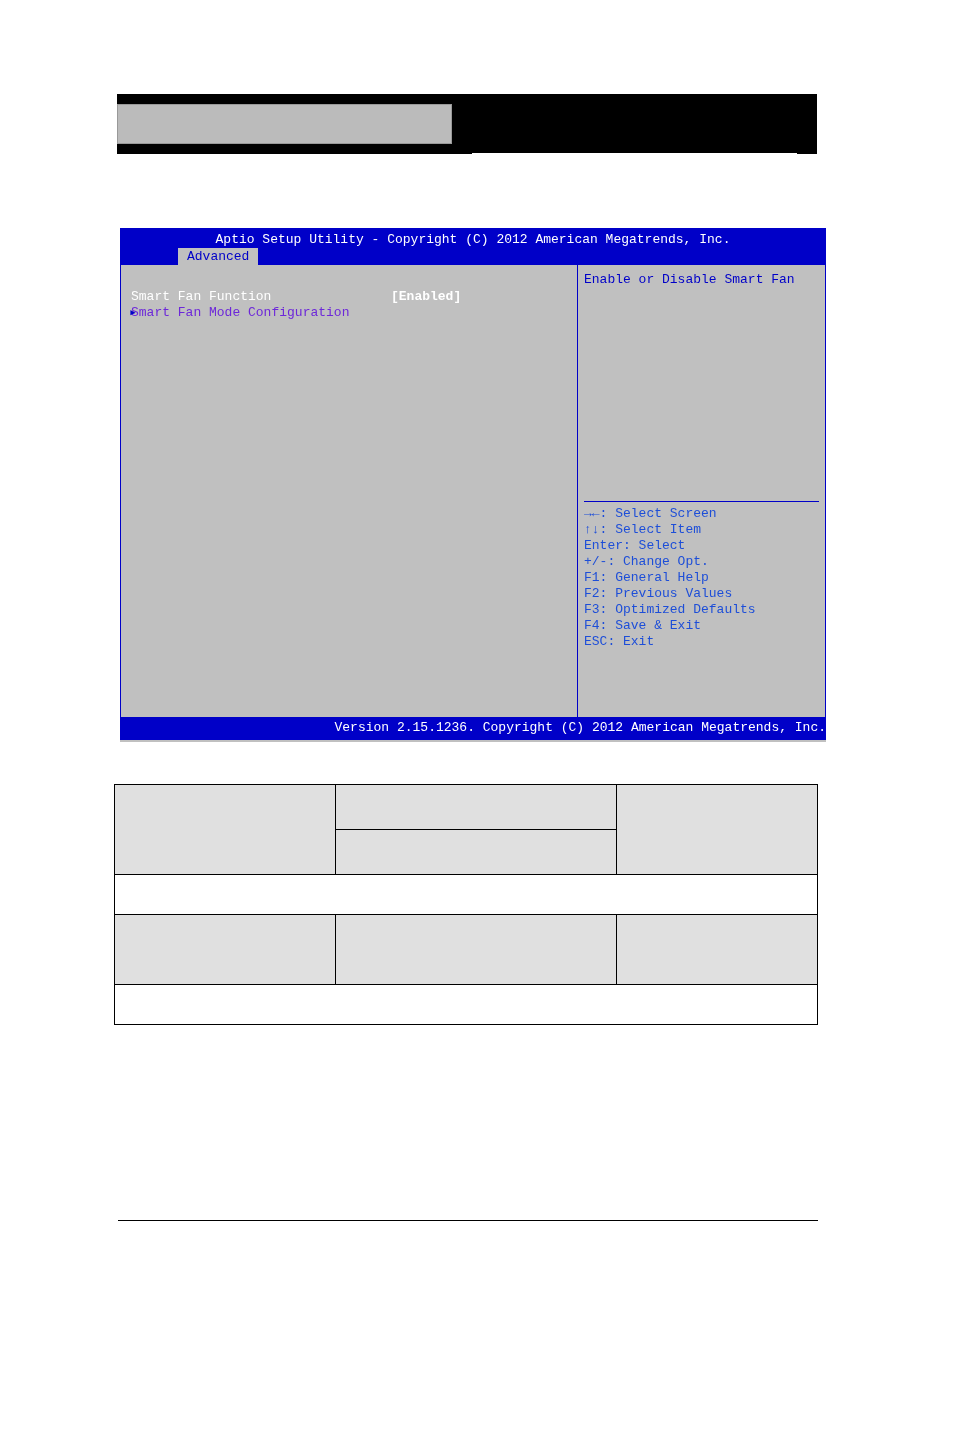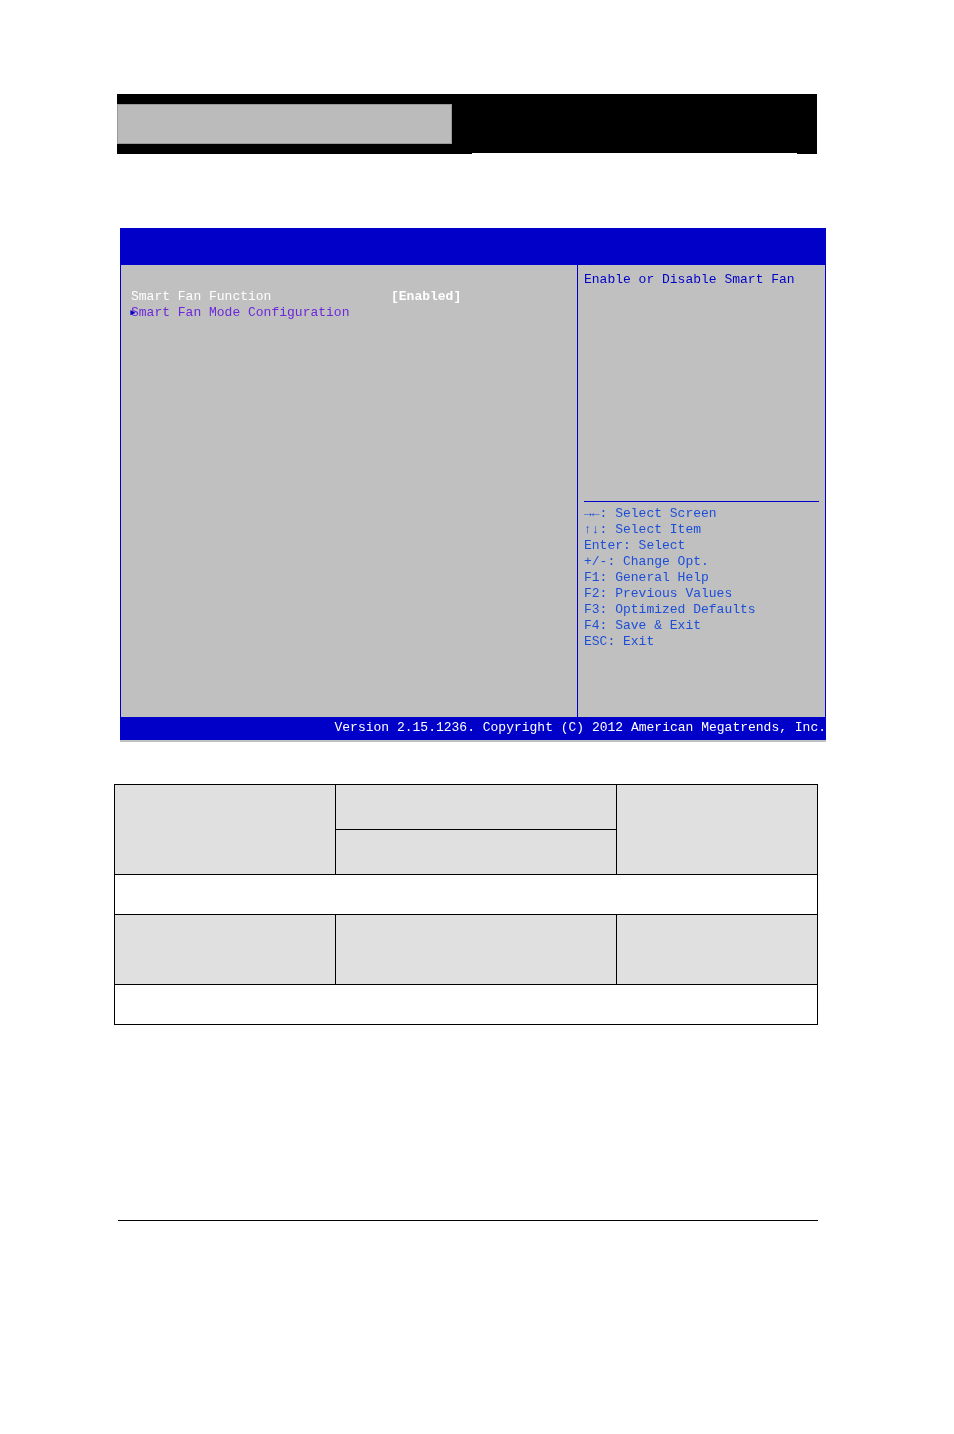--- a/index.html
+++ b/index.html
@@ -141,20 +141,24 @@
 </head>
 <body>
 
 <div class="header-bar">
   <div class="header-left"></div>
   <div class="header-right"></div>
 </div>
 
 <div class="bios-container">
   <div class="bios-titlebar">
+    <div>Aptio Setup Utility - Copyright (C) 2012 American Megatrends, Inc.</div>
+    <div class="bios-tab-row">
+      <span class="bios-tab active">Advanced</span>
+    </div>
   </div>
   <div class="bios-body">
     <div class="bios-main">
       <div class="spacer"></div>
       <div class="row">
         <span class="lbl white">Smart Fan Function</span>
         <span class="val white">[Enabled]</span>
       </div>
       <div class="row" style="position:relative">
         <span class="arrow">▸</span>

